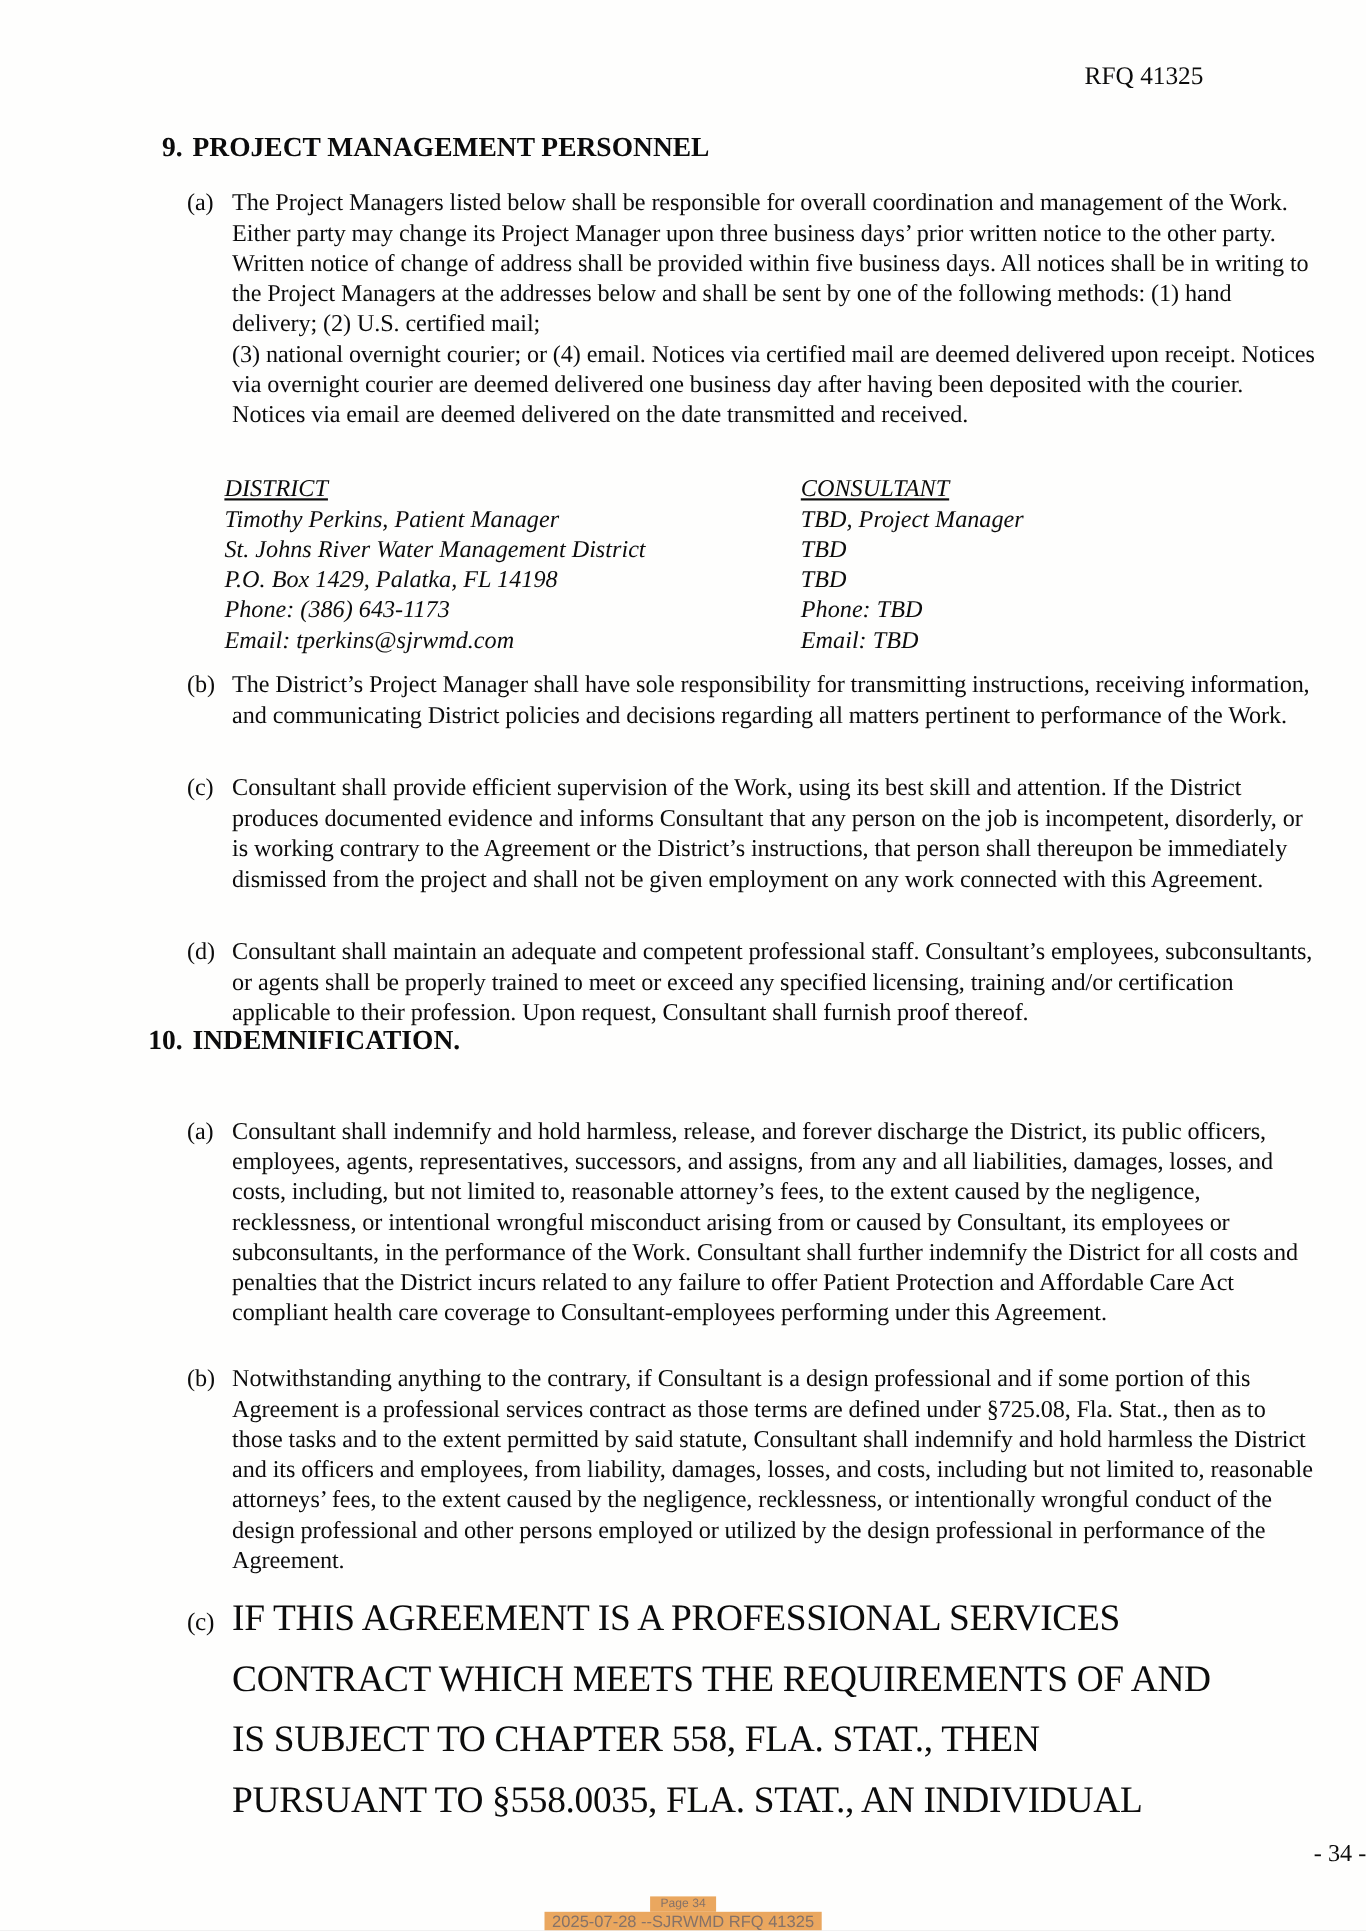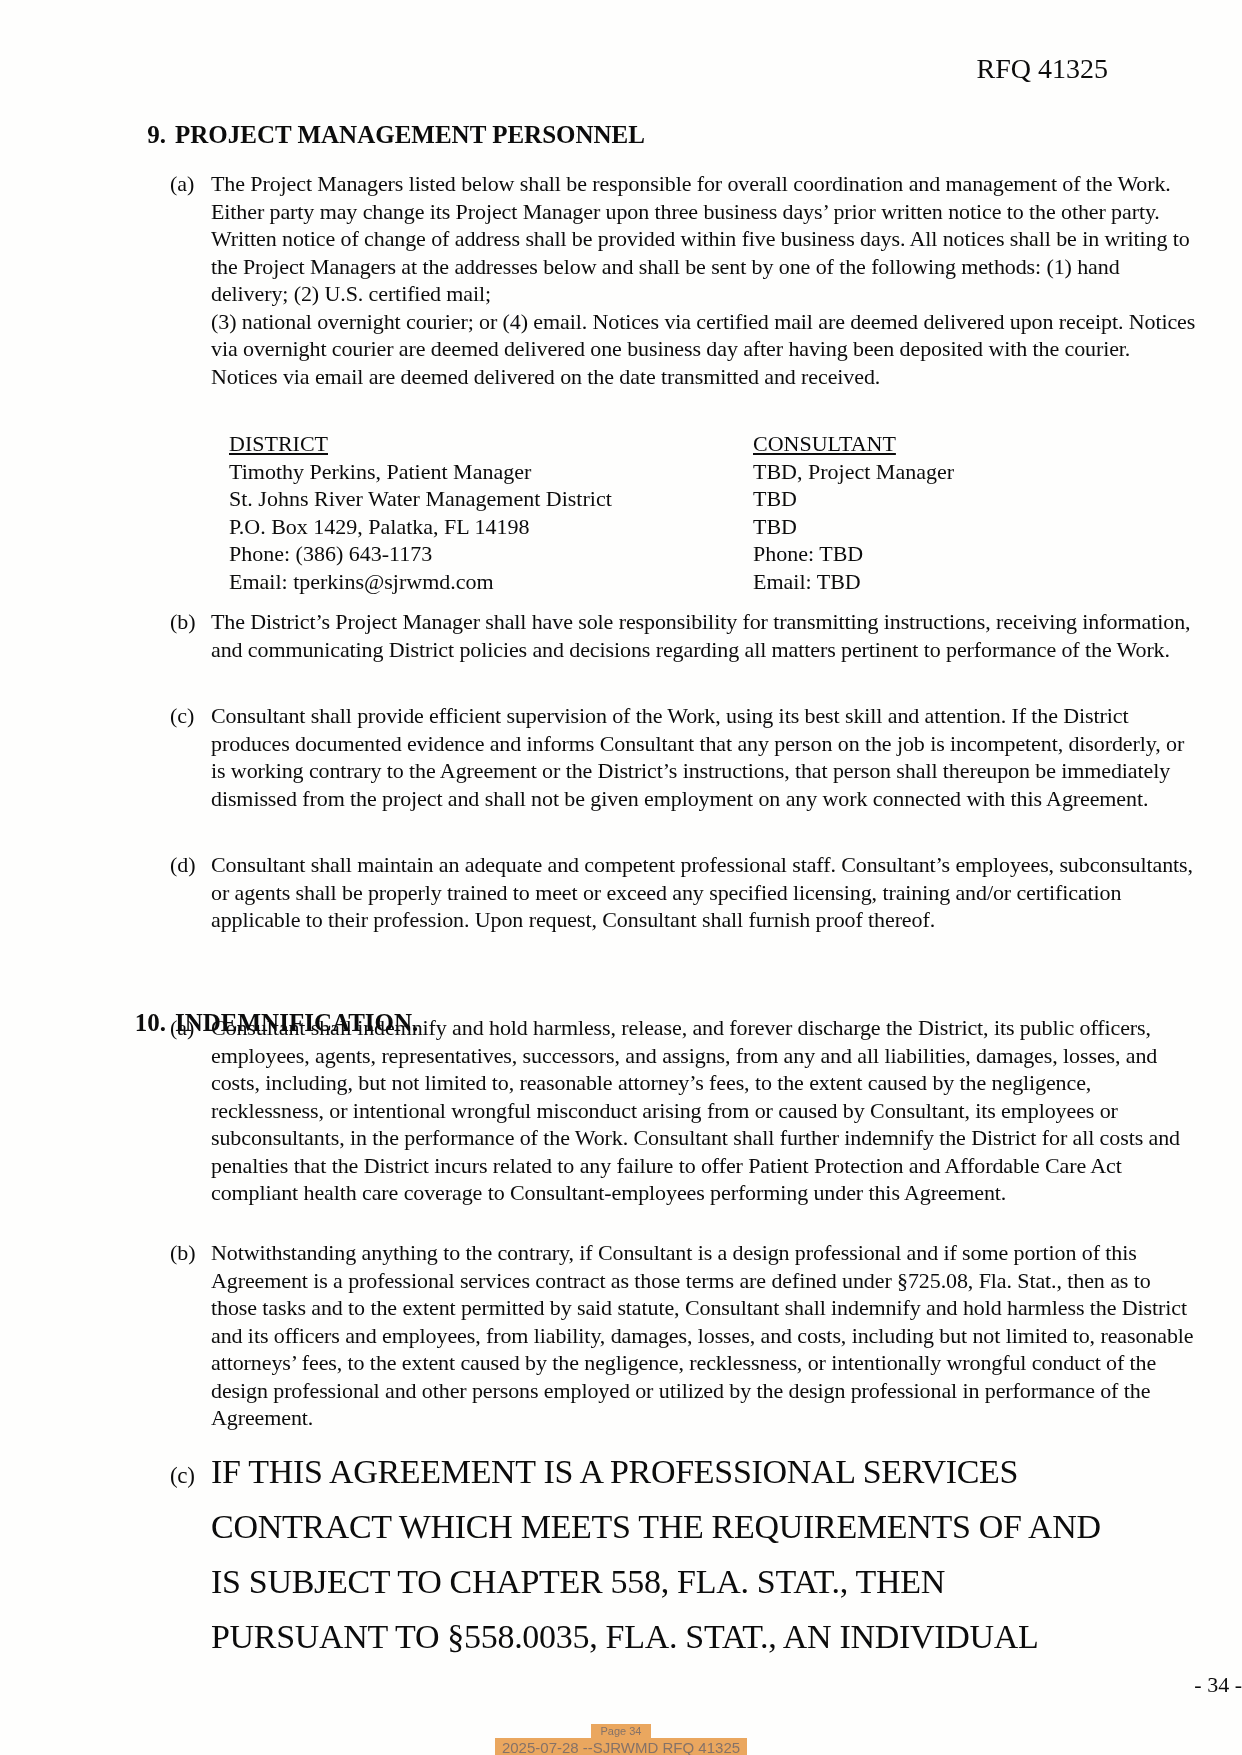--- a/index.html
+++ b/index.html
@@ -14,22 +14,22 @@
     margin: 0 auto;
     background: #fefefd;
     color: #0c0c0c;
     font-family: "Liberation Serif", "DejaVu Serif", serif;
     overflow: hidden;
   }
   .abs { position: absolute; }
 
   .header-right {
     top: 55px;
-    right: 134px;
-    font-size: 28px;
+    right: 148px;
+    font-size: 23px;
     line-height: 28px;
   }
 
   .sec-heading {
     left: 124px;
     display: flex;
     font-weight: bold;
     font-size: 25px;
     line-height: 30px;
     white-space: nowrap;
@@ -60,25 +60,26 @@
   }
 
   .para-big {
     font-size: 34px;
     line-height: 55px;
     letter-spacing: -0.3px;
   }
   .para-big .para-label { font-size: 23px; }
 
   .contacts {
-    left: 229px;
+    left: 204px;
     width: 985px;
     display: flex;
     font-size: 22px;
     line-height: 27.5px;
+    font-style: italic;
   }
   .contact-col-left  { width: 524px; flex: 0 0 auto; }
   .contact-col-right { flex: 1; }
   .contact-heading { text-decoration: underline; }
   .contact-line { white-space: nowrap; }
 
   .footer-pageno {
     top: 1672px;
     left: 0;
     width: 1242px;
@@ -156,21 +157,21 @@
   <div class="abs para" style="top:702px">
     <span class="para-label">(c)</span>
     <span class="para-text">Consultant shall provide efficient supervision of the Work, using its best skill and attention. If the District produces documented evidence and informs Consultant that any person on the job is incompetent, disorderly, or is working contrary to the Agreement or the District’s instructions, that person shall thereupon be immediately dismissed from the project and shall not be given employment on any work connected with this Agreement.</span>
   </div>
 
   <div class="abs para" style="top:851px">
     <span class="para-label">(d)</span>
     <span class="para-text">Consultant shall maintain an adequate and competent professional staff. Consultant’s employees, subconsultants, or agents shall be properly trained to meet or exceed any specified licensing, training and/or certification applicable to their profession. Upon request, Consultant shall furnish proof thereof.</span>
   </div>
 
-  <div class="abs sec-heading" style="top:1008px">
+  <div class="abs sec-heading" style="top:932px">
     <span class="sec-num">10.</span>
     <span class="sec-title">INDEMNIFICATION.</span>
   </div>
 
   <div class="abs para" style="top:1014px">
     <span class="para-label">(a)</span>
     <span class="para-text">Consultant shall indemnify and hold harmless, release, and forever discharge the District, its public officers, employees, agents, representatives, successors, and assigns, from any and all liabilities, damages, losses, and costs, including, but not limited to, reasonable attorney’s fees, to the extent caused by the negligence, recklessness, or intentional wrongful misconduct arising from or caused by Consultant, its employees or subconsultants, in the performance of the Work. Consultant shall further indemnify the District for all costs and penalties that the District incurs related to any failure to offer Patient Protection and Affordable Care Act compliant health care coverage to Consultant-employees performing under this Agreement.</span>
   </div>
 
   <div class="abs para" style="top:1239px">

